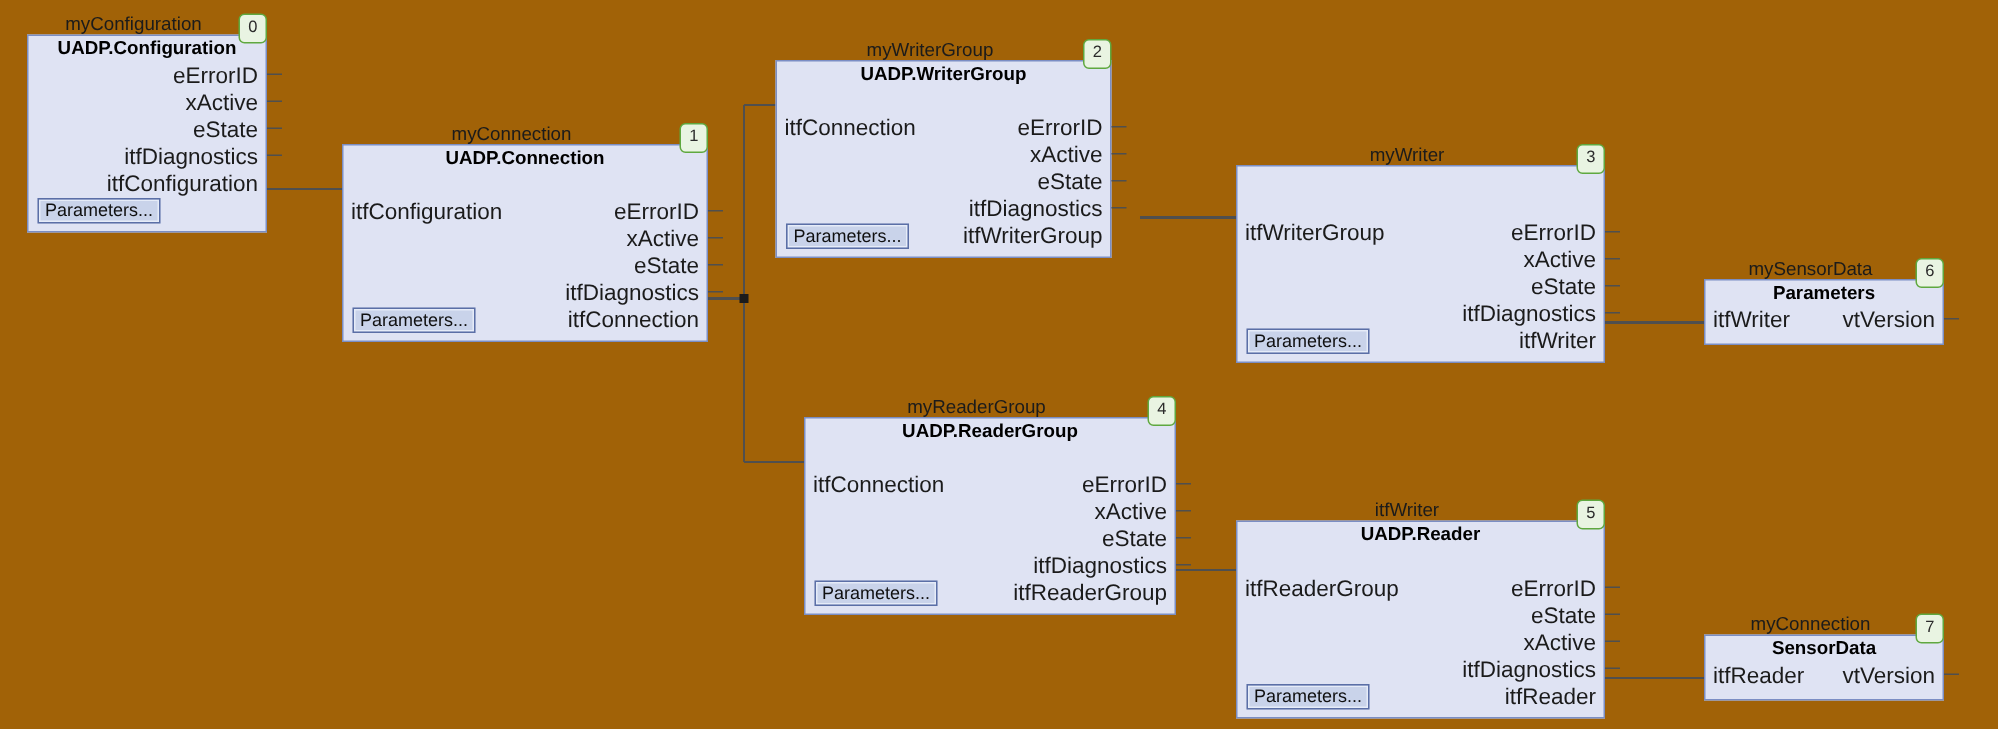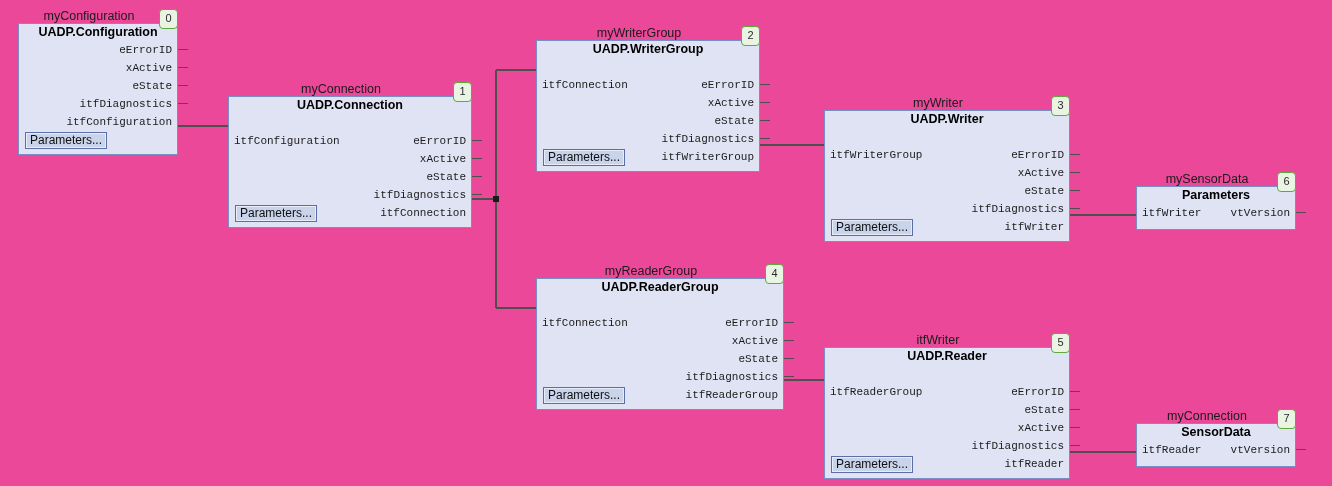--- a/index.html
+++ b/index.html
@@ -1,21 +1,21 @@
 <!DOCTYPE html>
 <html><head>
 <meta charset="utf-8">
 <style>
   html,body{margin:0;padding:0;background:#ffffff;}
   body{
     width:1332px;height:486px;
     font-family:"Liberation Sans", sans-serif;
     -webkit-font-smoothing:antialiased;
   }
-  #canvas{position:relative;width:1332px;height:486px;overflow:hidden;background:#ec4899;}
+  #canvas{position:relative;width:1332px;height:486px;overflow:hidden;background:#a16207;}
 
   
   #wires{position:absolute;left:0;top:0;width:1332px;height:486px;}
 
   
   .fb{position:absolute;box-sizing:border-box;}
 
   .fb-instance{
     position:absolute;left:0;right:18px;top:0;
     text-align:center;
@@ -44,21 +44,21 @@
     border:1.5px solid #5fa83f;
     border-radius:4px;
     font-size:11px;color:#2b2b2b;
     text-align:center;line-height:17px;
     z-index:4;
   }
 
   
   .pin{
     position:absolute;height:15px;line-height:15px;
-    font-size:11px;color:#1b1b1b;white-space:nowrap;font-family:Liberation Mono, monospace;
+    font-size:15px;color:#1b1b1b;white-space:nowrap;
   }
   .pin-in{left:5px;text-align:left;}
   .pin-out{right:5px;text-align:right;}
 
   
   .stub{position:absolute;height:0;border-top:1.4px solid #4f4f4f;}
 
   
   .params{
     position:absolute;left:6px;
@@ -127,21 +127,21 @@
       <div class="pin pin-out" style="top:91px;">itfDiagnostics</div>
       <div class="pin pin-out" style="top:109px;">itfConnection</div>
       <div class="params" style="bottom:5px;">Parameters...</div>
     </div>
     <div class="stub" style="left:244px;top:58px;width:10px;"></div>
     <div class="stub" style="left:244px;top:76px;width:10px;"></div>
     <div class="stub" style="left:244px;top:94px;width:10px;"></div>
     <div class="stub" style="left:244px;top:112px;width:10px;"></div>
   </div>
 
-  <div class="fb" style="left:536px;top:26px;width:224px;height:146px;">
+  <div class="fb" style="left:517px;top:26px;width:224px;height:146px;">
     <div class="fb-instance">myWriterGroup</div>
     <div class="fb-badge">2</div>
     <div class="fb-box">
       <div class="fb-title">UADP.WriterGroup</div>
       <div class="pin pin-in" style="top:37px;">itfConnection</div>
       <div class="pin pin-out" style="top:37px;">eErrorID</div>
       <div class="pin pin-out" style="top:55px;">xActive</div>
       <div class="pin pin-out" style="top:73px;">eState</div>
       <div class="pin pin-out" style="top:91px;">itfDiagnostics</div>
       <div class="pin pin-out" style="top:109px;">itfWriterGroup</div>
@@ -150,21 +150,20 @@
     <div class="stub" style="left:224px;top:58px;width:10px;"></div>
     <div class="stub" style="left:224px;top:76px;width:10px;"></div>
     <div class="stub" style="left:224px;top:94px;width:10px;"></div>
     <div class="stub" style="left:224px;top:112px;width:10px;"></div>
   </div>
 
   <div class="fb" style="left:824px;top:96px;width:246px;height:146px;">
     <div class="fb-instance">myWriter</div>
     <div class="fb-badge">3</div>
     <div class="fb-box">
-      <div class="fb-title">UADP.Writer</div>
       <div class="pin pin-in" style="top:37px;">itfWriterGroup</div>
       <div class="pin pin-out" style="top:37px;">eErrorID</div>
       <div class="pin pin-out" style="top:55px;">xActive</div>
       <div class="pin pin-out" style="top:73px;">eState</div>
       <div class="pin pin-out" style="top:91px;">itfDiagnostics</div>
       <div class="pin pin-out" style="top:109px;">itfWriter</div>
       <div class="params" style="bottom:5px;">Parameters...</div>
     </div>
     <div class="stub" style="left:246px;top:58px;width:10px;"></div>
     <div class="stub" style="left:246px;top:76px;width:10px;"></div>

